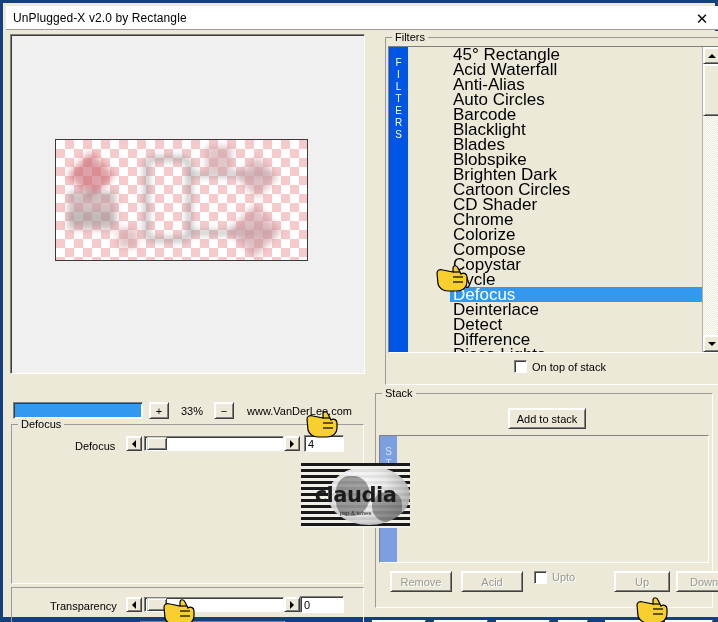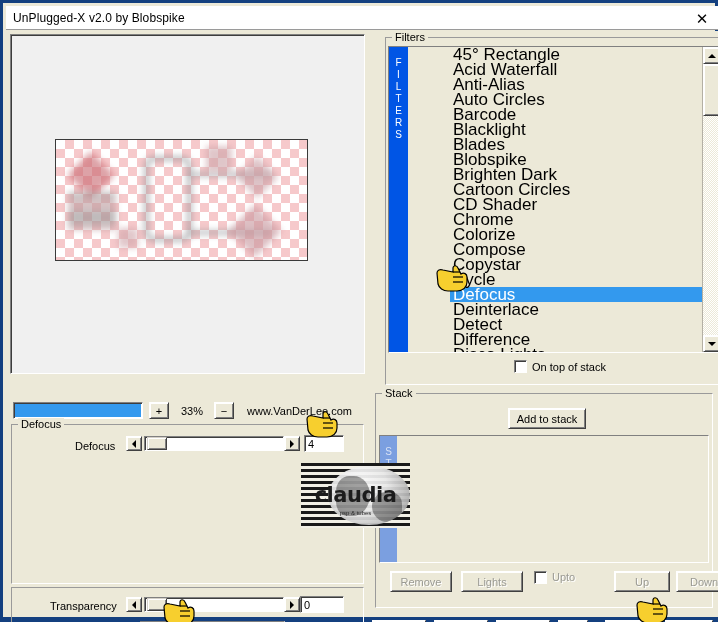--- a/index.html
+++ b/index.html
@@ -435,21 +435,21 @@
     z-index: 60;
     pointer-events: none;
   }
 </style>
 </head>
 <body>
 
 <div id="window">
 
   <div id="titlebar">
-    <span id="title-text">UnPlugged-X v2.0 by Blobspike</span>
+    <span id="title-text">UnPlugged-X v2.0 by Rectangle</span>
     <div id="close-btn">✕</div>
   </div>
 
   <div id="surface">
 
     <div id="preview-frame">
       <div id="preview-canvas">
 
         <div class="blob" style="left:18px;top:18px;width:34px;height:34px;background:#c96a72;transform:rotate(45deg);border-radius:3px;"></div>
         <div class="blob" style="left:12px;top:52px;width:48px;height:38px;background:linear-gradient(#9a9a9a,#c8a0a4,#8f8f8f,#c8a0a4);"></div>
@@ -583,21 +583,21 @@
               <div>T</div>
               <div>A</div>
               <div>C</div>
               <div>K</div>
             </div>
         </div>
         <div id="stack-list"></div>
       </div>
 
       <div class="stack-btn-row btn disabled" style="left:14px;width:62px;">Remove</div>
-      <div class="stack-btn-row btn disabled" style="left:85px;width:62px;">Lights</div>
+      <div class="stack-btn-row btn disabled" style="left:85px;width:62px;">Acid</div>
       <div class="stack-btn-row" style="left:158px;width:76px;display:flex;align-items:flex-start;">
         <span class="checkbox"></span>
         <span style="color:#9a9a93;text-shadow:1px 1px 0 #fff;">Upto</span>
       </div>
       <div class="stack-btn-row btn disabled" style="left:238px;width:56px;">Up</div>
       <div class="stack-btn-row btn disabled" style="left:300px;width:56px;">Down</div>
     </div>
 
     <div class="bottom-btn btn" style="left:366px;width:54px;">Open</div>
     <div class="bottom-btn btn" style="left:428px;width:54px;">Save</div>

